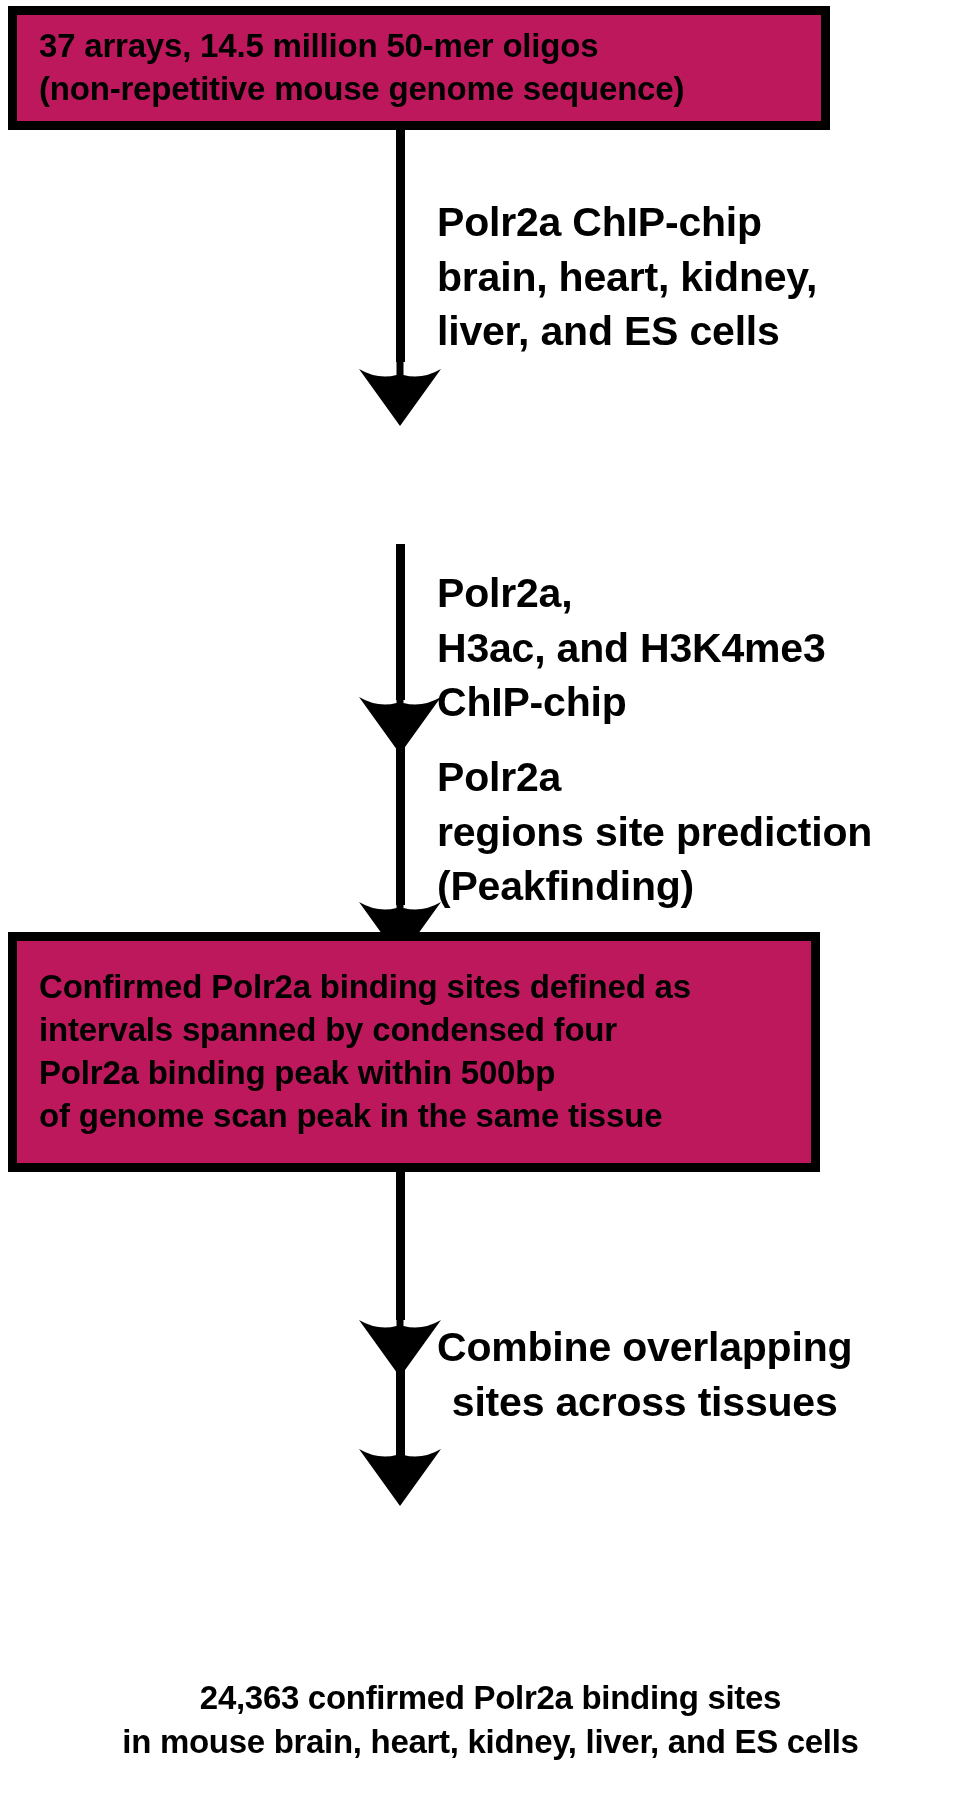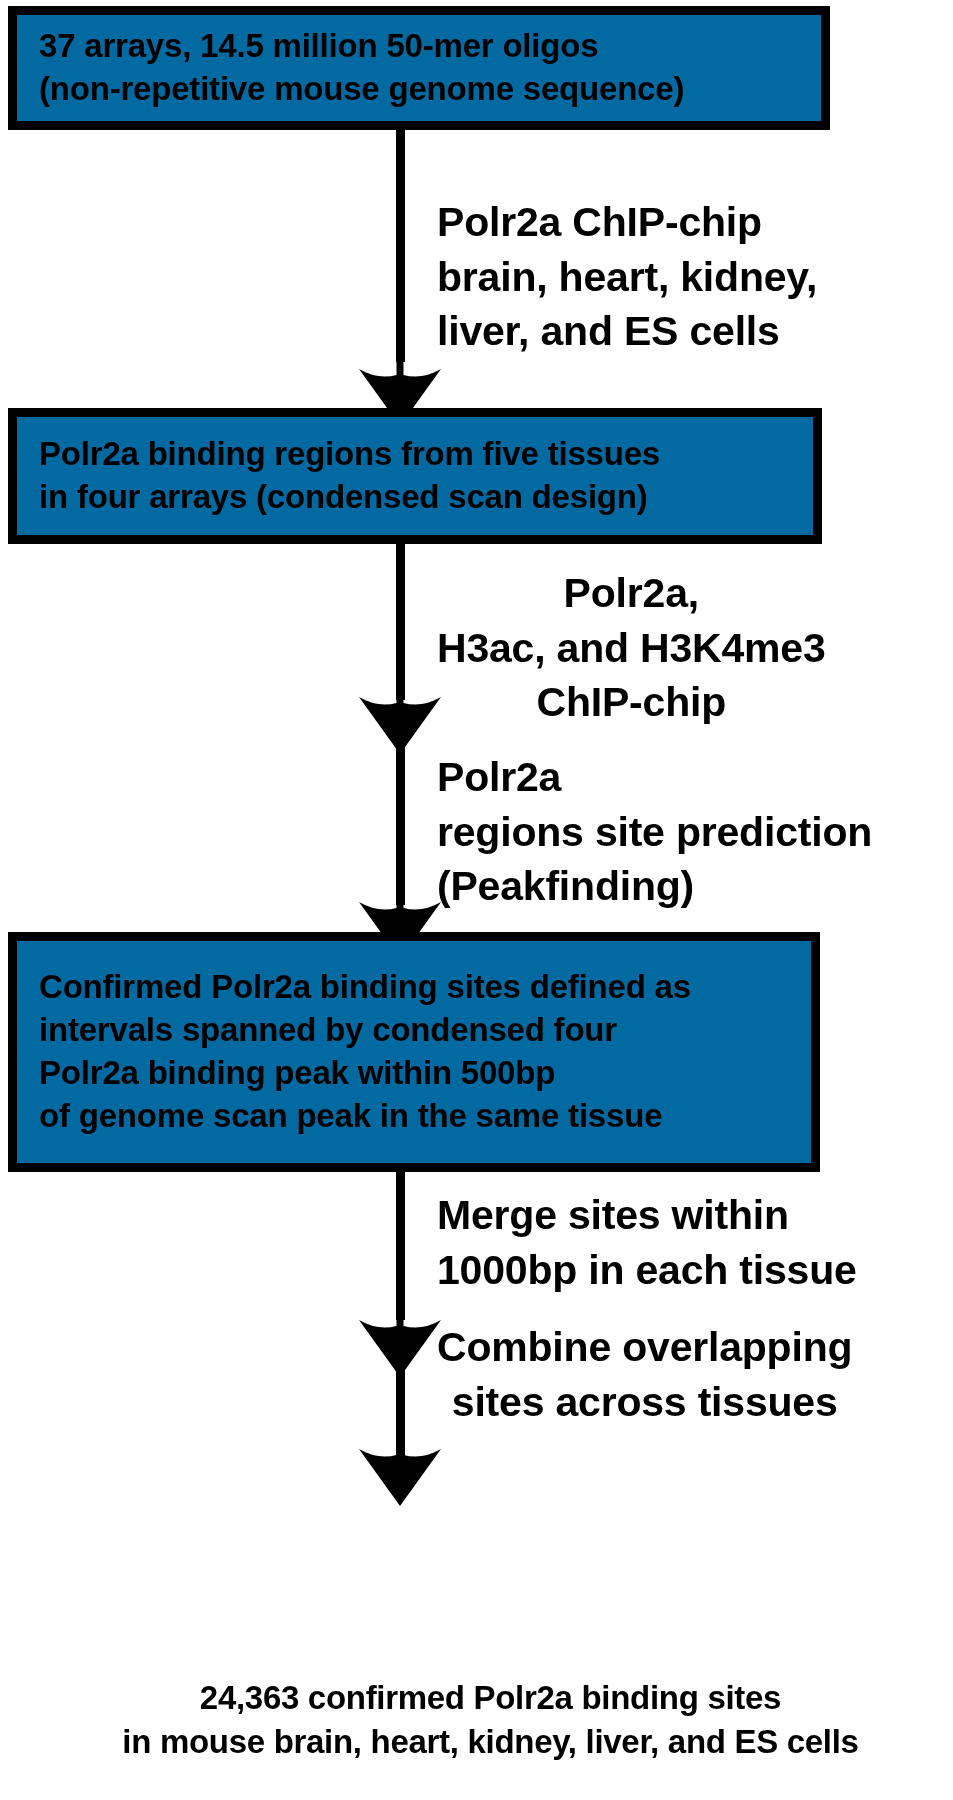--- a/index.html
+++ b/index.html
@@ -21,21 +21,21 @@
     position: absolute;
     left: 0; top: 0;
     width: 953px;
     height: 1800px;
   }
 
   
   .pbox {
     position: absolute;
     box-sizing: border-box;
-    background: #0369a1;
+    background: #be185d;
     border: 9px solid #000000;
   }
   .pbox .ptext {
     position: absolute;
     left: 22px;
     top: 50%;
     transform: translateY(-50%);
     font-size: 33px;
     font-weight: 700;
     line-height: 1.30;
@@ -98,34 +98,30 @@
   <div class="arrowhead" style="left:357px; top:352px;">
     <svg viewBox="0 0 86 74" xmlns="http://www.w3.org/2000/svg" aria-hidden="true">
       <path d="M43 74 L2 17 Q21 28 39.5 23 L39.5 0 L46.5 0 L46.5 23 Q65 28 84 17 Z" fill="#000000"></path>
     </svg>
   </div>
 
   <div class="elabel" style="left:437px; top:195px;">Polr2a ChIP-chip
 brain, heart, kidney,
 liver, and ES cells</div>
 
-  <div class="pbox" style="left:8px; top:408px; width:814px; height:136px;">
-    <div class="ptext">Polr2a  binding regions from five tissues
-in four arrays (condensed scan design)</div>
-  </div>
 
   <div class="shaft" style="left:396px; top:544px; height:156px;"></div>
 
   <div class="arrowhead" style="left:357px; top:680px;">
     <svg viewBox="0 0 86 74" xmlns="http://www.w3.org/2000/svg" aria-hidden="true">
       <path d="M43 74 L2 17 Q21 28 39.5 23 L39.5 0 L46.5 0 L46.5 23 Q65 28 84 17 Z" fill="#000000"></path>
     </svg>
   </div>
 
-  <div class="elabel" style="left:437px; top:566px;text-align:center;">Polr2a,
+  <div class="elabel" style="left:437px; top:566px;">Polr2a,
 H3ac, and H3K4me3
  ChIP-chip</div>
 
   <div class="shaft" style="left:396px; top:745px; height:160px;"></div>
 
   <div class="arrowhead" style="left:357px; top:885px;">
     <svg viewBox="0 0 86 74" xmlns="http://www.w3.org/2000/svg" aria-hidden="true">
       <path d="M43 74 L2 17 Q21 28 39.5 23 L39.5 0 L46.5 0 L46.5 23 Q65 28 84 17 Z" fill="#000000"></path>
     </svg>
   </div>
@@ -142,22 +138,20 @@
   </div>
 
   <div class="shaft" style="left:396px; top:1172px; height:148px;"></div>
 
   <div class="arrowhead" style="left:357px; top:1303px;">
     <svg viewBox="0 0 86 74" xmlns="http://www.w3.org/2000/svg" aria-hidden="true">
       <path d="M43 74 L2 17 Q21 28 39.5 23 L39.5 0 L46.5 0 L46.5 23 Q65 28 84 17 Z" fill="#000000"></path>
     </svg>
   </div>
 
-  <div class="elabel" style="left:437px; top:1188px;">Merge sites within
-1000bp in each tissue</div>
 
   <div class="shaft" style="left:396px; top:1363px; height:120px;"></div>
 
   <div class="arrowhead" style="left:357px; top:1432px;">
     <svg viewBox="0 0 86 74" xmlns="http://www.w3.org/2000/svg" aria-hidden="true">
       <path d="M43 74 L2 17 Q21 28 39.5 23 L39.5 0 L46.5 0 L46.5 23 Q65 28 84 17 Z" fill="#000000"></path>
     </svg>
   </div>
 
   <div class="elabel" style="left:437px; top:1320px;text-align:center;">Combine overlapping

